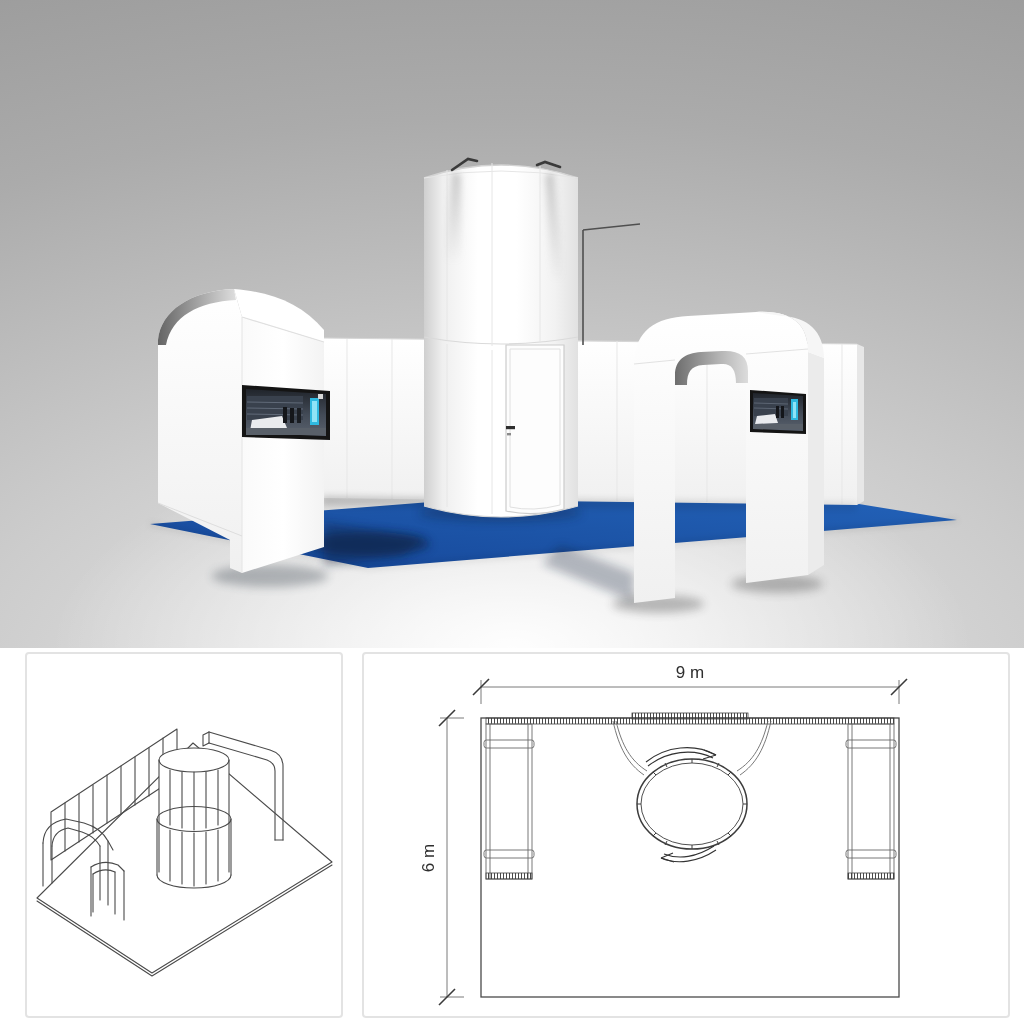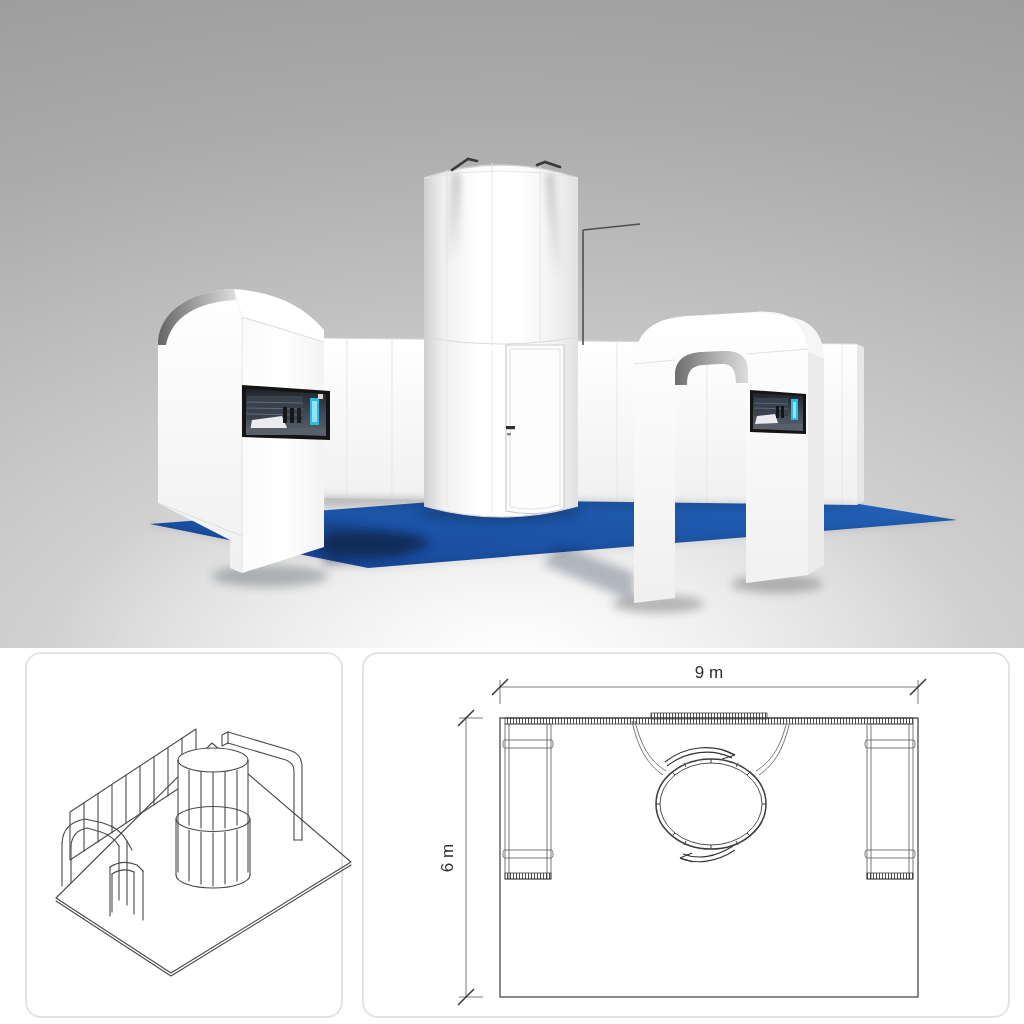--- a/index.html
+++ b/index.html
@@ -6,21 +6,21 @@
   #page{width:1024px;height:1024px;position:relative;overflow:hidden;
         font-family:"Liberation Sans",sans-serif;background:#ffffff;}
   
   #stage{position:absolute;left:0;top:0;width:1024px;height:648px;
     background:
       radial-gradient(75% 55% at 50% 100%, rgba(255,255,255,0.95) 0%, rgba(255,255,255,0.0) 60%),
       radial-gradient(145% 125% at 50% 108%, #ececec 0%, #cccccc 38%, #ababab 72%, #999999 100%);}
   #stage svg{position:absolute;left:0;top:0;}
   
   #diagrams{position:absolute;left:0;top:648px;width:1024px;height:376px;background:#ffffff;}
-  .card{position:absolute;background:#ffffff;border:2px solid #e3e3e3;border-radius:16px;box-sizing:border-box;padding-left:19px;}
+  .card{position:absolute;background:#ffffff;border:2px solid #e3e3e3;border-radius:4px;box-sizing:border-box;}
   #card-iso{left:25px;top:4px;width:318px;height:366px;}
   #card-plan{left:362px;top:4px;width:648px;height:366px;}
   .card svg{display:block;}
   .dim-label{font-family:"Liberation Sans",sans-serif;font-size:17px;fill:#2e2e2e;}
   .wire{stroke:#4a4a4a;stroke-width:1.1;fill:none;stroke-linejoin:round;stroke-linecap:round;}
   .plan-line{stroke:#4a4a4a;stroke-width:1.3;fill:none;}
   .plan-thin{stroke:#6a6a6a;stroke-width:0.9;fill:none;}
   .dim-line{stroke:#7a7a7a;stroke-width:1;fill:none;}
   .dim-tick{stroke:#3a3a3a;stroke-width:1.6;fill:none;}
 </style>

